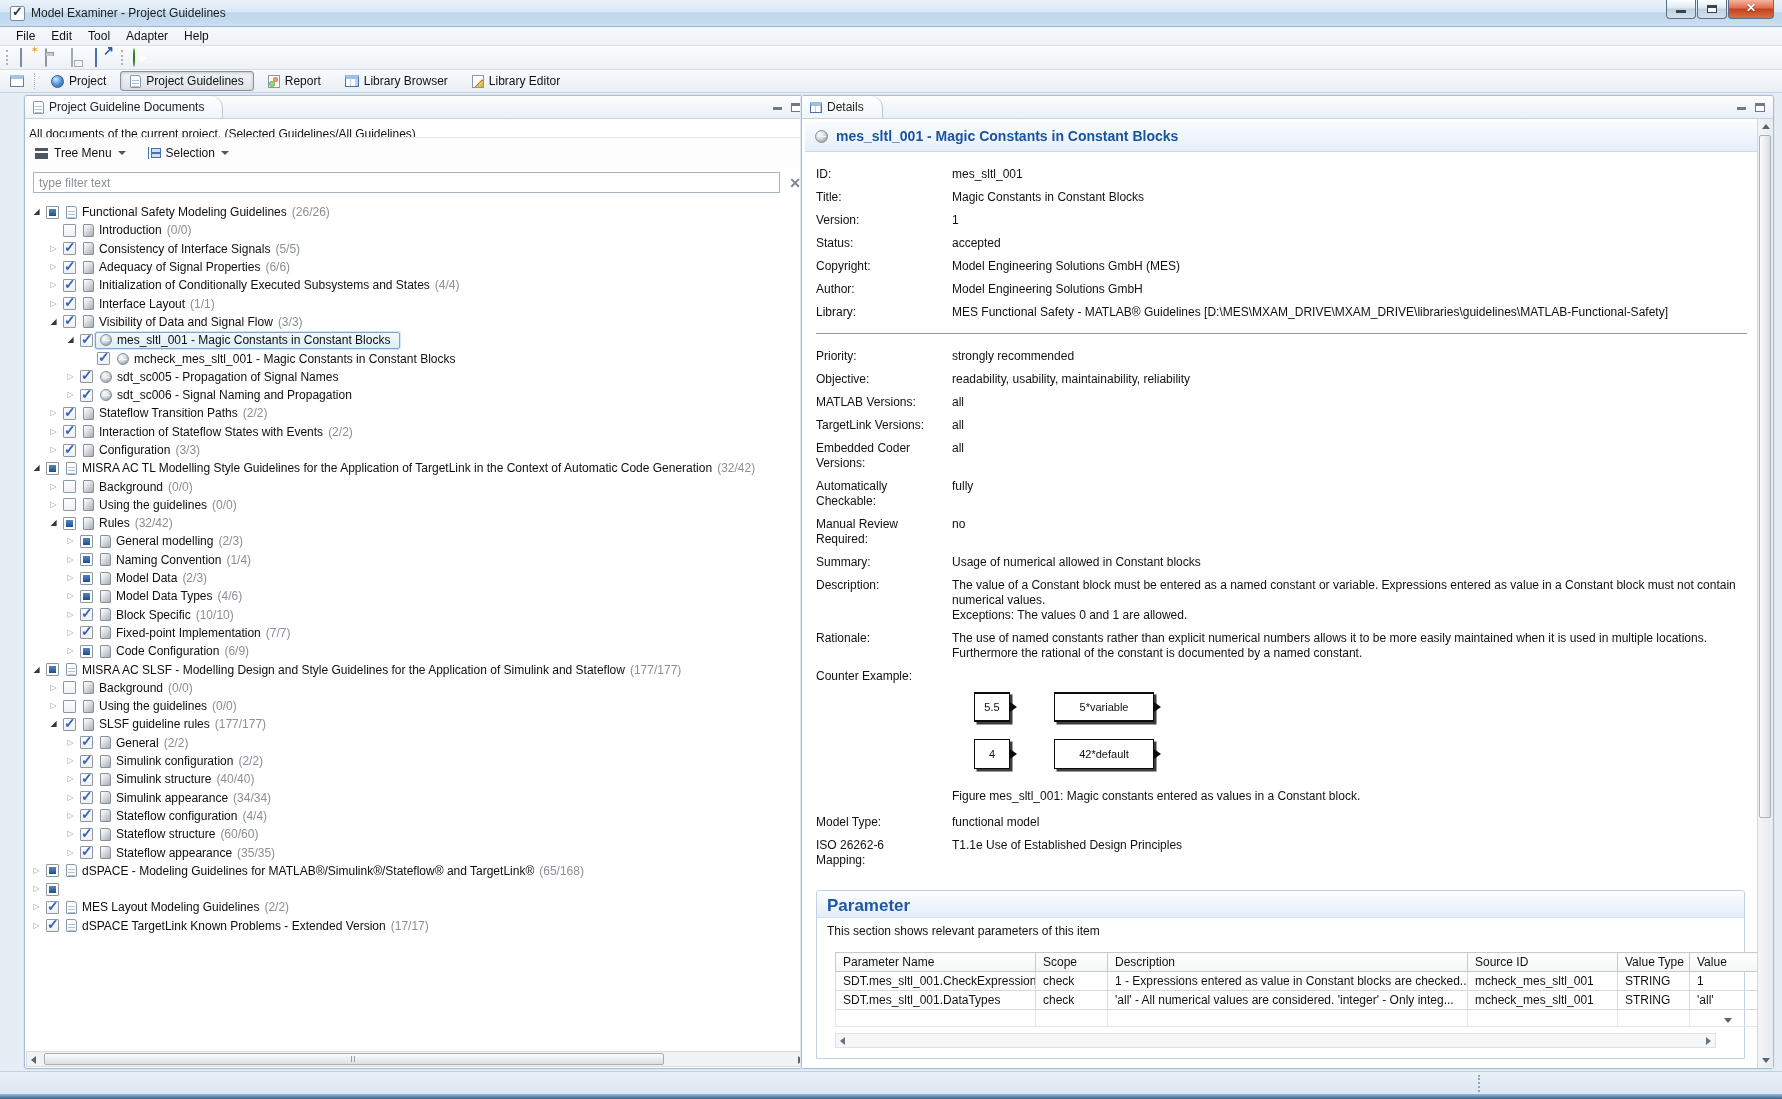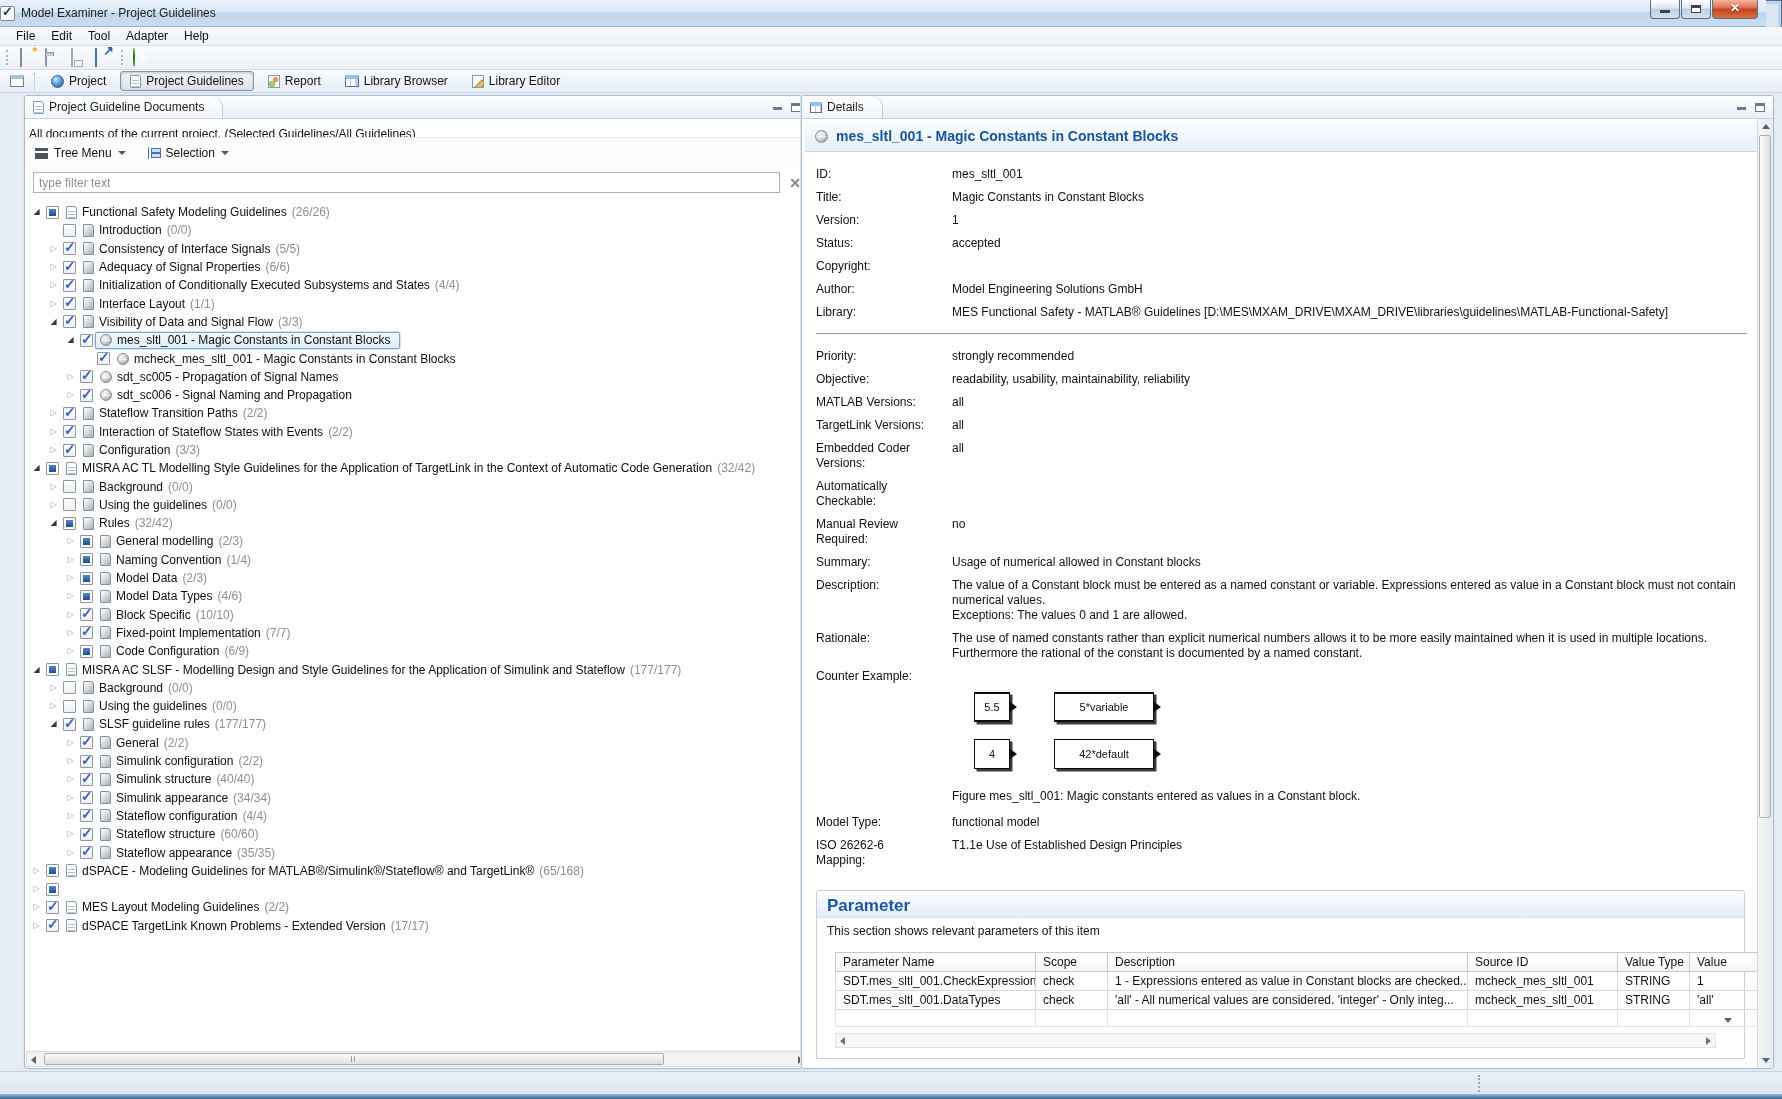--- a/index.html
+++ b/index.html
@@ -1,23 +1,23 @@
 <!DOCTYPE html>
 <html><head>
 <meta charset="utf-8">
 <style>
   * { margin:0; padding:0; box-sizing:border-box; }
   body { font-family:"Liberation Sans", sans-serif; background:#9db6cc; }
   .screen { position:relative; width:1782px; height:1099px; overflow:hidden;
     background:#dae7f3; box-shadow: inset 0 0 0 1px #4f6f94, inset 0 0 0 4px #bcd4ea; }
 
   
-  .titlebar { position:absolute; left:0; top:0; right:16px; height:27px;
+  .titlebar { position:absolute; left:0; top:0; right:0; height:27px;
     background:linear-gradient(#eaf3fb 0%, #d9e8f6 45%, #bed6ec 50%, #cadef0 100%);
-    border-bottom:1px solid #9ab2c9; display:flex; align-items:center; padding-left:0; }
+    border-bottom:1px solid #9ab2c9; display:flex; align-items:center; padding-left:10px; }
   .appicon { width:15px; height:15px; background:#fdfdfd; border:1px solid #7c8b9c; border-radius:2px;
     position:relative; margin-right:6px; }
   .appicon::after { content:"✓"; position:absolute; left:1px; top:-3px; font-size:13px; font-weight:bold; color:#2e3b46; }
   .apptitle { font-size:12px; color:#1c1c1c; }
   .winbtns { position:absolute; top:0; right:8px; display:flex; }
   .wbtn { width:30px; height:19px; border:1px solid #5d6f85; border-top:none; border-radius:0 0 4px 4px;
     background:linear-gradient(#fdfeff, #dde8f2 45%, #c0d0e0 50%, #d4e2ee 100%);
     margin-left:1px; position:relative; }
   .wbtn.close { width:46px; background:linear-gradient(#f4b5a0, #e06b4c 45%, #c1431f 50%, #d96f3f 100%); }
   .glyph-min { position:absolute; left:9px; bottom:5px; width:10px; height:3px; background:#3a4450; }
@@ -658,20 +658,21 @@
               <div class="field">
     <div class="flabel">Version:</div>
     <div class="fval">1</div>
   </div>
               <div class="field">
     <div class="flabel">Status:</div>
     <div class="fval">accepted</div>
   </div>
               <div class="field">
     <div class="flabel">Copyright:</div>
+    <div class="fval">Model Engineering Solutions GmbH (MES)</div>
   </div>
               <div class="field">
     <div class="flabel">Author:</div>
     <div class="fval">Model Engineering Solutions GmbH</div>
   </div>
               <div class="field">
     <div class="flabel">Library:</div>
     <div class="fval">MES Functional Safety - MATLAB® Guidelines [D:\MES\MXAM_DRIVE\MXAM_DRIVE\libraries\guidelines\MATLAB-Functional-Safety]</div>
   </div>
             </div>
@@ -692,20 +693,21 @@
               <div class="field">
     <div class="flabel">TargetLink Versions:</div>
     <div class="fval">all</div>
   </div>
               <div class="field">
     <div class="flabel">Embedded Coder Versions:</div>
     <div class="fval">all</div>
   </div>
               <div class="field">
     <div class="flabel">Automatically Checkable:</div>
+    <div class="fval">fully</div>
   </div>
               <div class="field">
     <div class="flabel">Manual Review Required:</div>
     <div class="fval">no</div>
   </div>
               <div class="field">
     <div class="flabel">Summary:</div>
     <div class="fval">Usage of numerical allowed in Constant blocks</div>
   </div>
               <div class="field">

